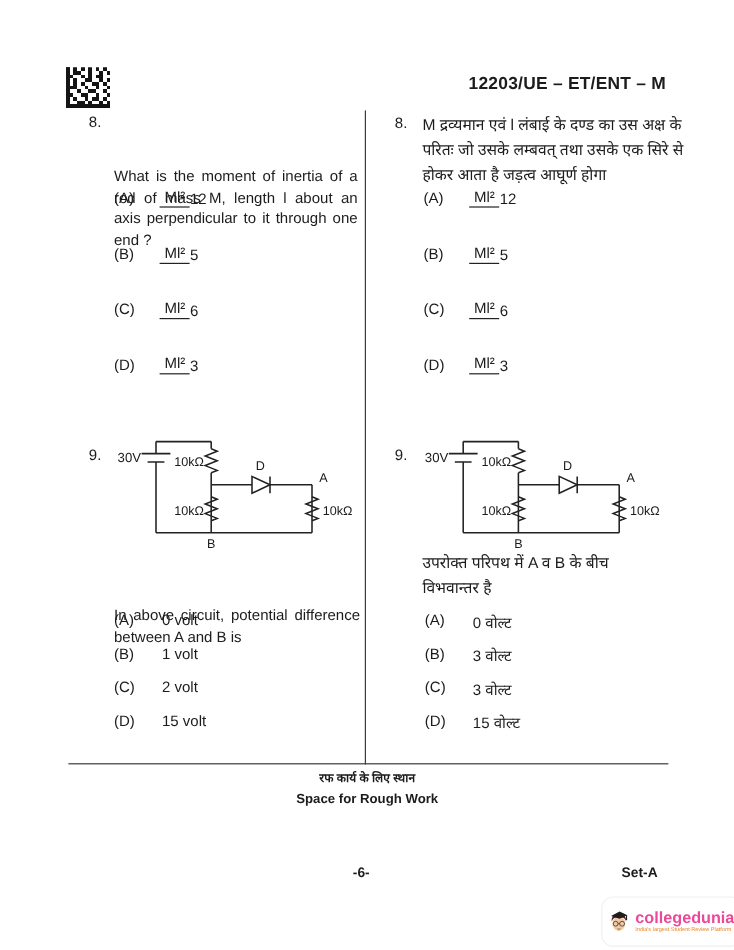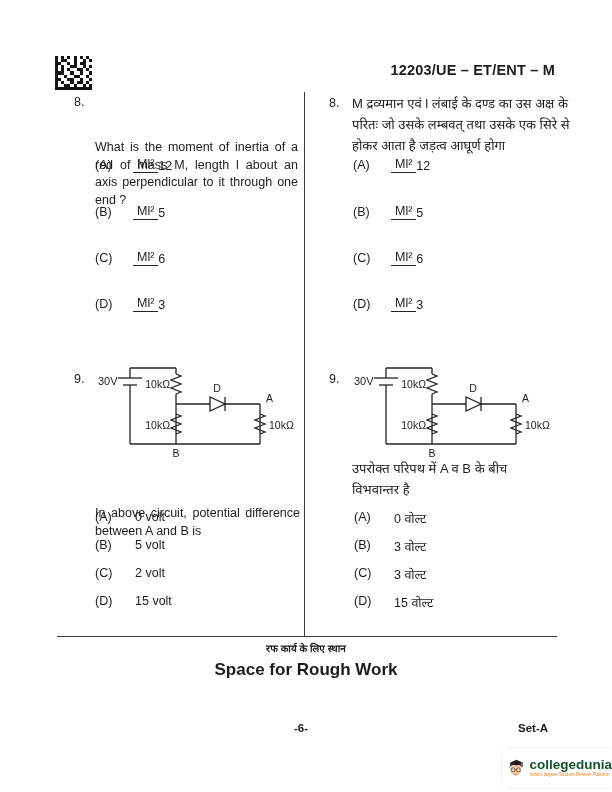--- a/index.html
+++ b/index.html
@@ -15,21 +15,21 @@
   .divider-v{width:1.4px;background:#3a3a3a;}
   .rule-h{height:1.3px;background:#3a3a3a;}
   .opt-row{display:flex;align-items:center;gap:14px;font-size:12.5px;}
   .opt-label{min-width:24px;}
   .frac{display:inline-flex;flex-direction:row;align-items:center;line-height:1.15;font-size:12.5px;}
   .frac .num{border-bottom:1.3px solid #222;padding:0 4px 1px 4px;}
   .frac .den{padding-top:1px;}
   .opt-simple{display:flex;gap:16px;font-size:12.5px;}
   .header-code{font-size:14.5px;font-weight:bold;letter-spacing:.2px;}
   .rough-hi{font-size:10px;font-weight:bold;text-align:center;}
-  .rough-en{font-size:17px;font-weight:bold;text-align:center;}
+  .rough-en{font-size:11px;font-weight:bold;text-align:center;}
   .pagenum{font-size:11.5px;font-weight:bold;}
   .setlabel{font-size:11.5px;font-weight:bold;}
   .logo-box{
     display:flex;align-items:center;gap:6px;background:#fff;
     border:1px solid #f0f0f0;border-radius:10px;padding:4px 6px;
   }
   .logo-text-wrap{display:flex;flex-direction:column;line-height:1;}
   .logo-name{font-size:13.5px;font-weight:bold;}
   .logo-tag{font-size:4.6px;margin-top:2px;}
   svg text{font-family:"Liberation Sans", sans-serif;fill:#1c1c1c;}
@@ -188,21 +188,21 @@
   </div>
 
   <div class="abs qtext-en" style="left:95px;top:461px;width:205px;">In above circuit, potential difference between A and B is</div>
 
   <div class="abs opt-simple" style="left:95px;top:510px;">
     <span class="opt-label">(A)</span>
     <span>0 volt</span>
   </div>
   <div class="abs opt-simple" style="left:95px;top:538px;">
     <span class="opt-label">(B)</span>
-    <span>5 volt</span>
+    <span>1 volt</span>
   </div>
   <div class="abs opt-simple" style="left:95px;top:566px;">
     <span class="opt-label">(C)</span>
     <span>2 volt</span>
   </div>
   <div class="abs opt-simple" style="left:95px;top:594px;">
     <span class="opt-label">(D)</span>
     <span>15 volt</span>
   </div>
 
@@ -267,18 +267,18 @@
       <ellipse cx="13" cy="19" rx="9" ry="10" fill="#f2c9a2"></ellipse>
       <path d="M3 16 C2 8 8 4 13 5 C19 4 24 9 23 16 C22 12 20 10 13 10 C7 10 4 12 3 16 Z" fill="#5a1d1e"></path>
       <polygon points="2,8 14,2 25,7 14,12" fill="#1d1d1d"></polygon>
       <rect x="23" y="7" width="1.6" height="7" fill="#1d1d1d"></rect>
       <circle cx="8.5" cy="19" r="3.4" fill="none" stroke="#333" stroke-width="1.1"></circle>
       <circle cx="17.5" cy="19" r="3.4" fill="none" stroke="#333" stroke-width="1.1"></circle>
       <path d="M11.9 19 h2.2" stroke="#333" stroke-width="1.1"></path>
       <path d="M11 26 q2 1.6 4 0" stroke="#7a3b2e" stroke-width="1.1" fill="none"></path>
     </svg>
     <div class="logo-text-wrap">
-      <span class="logo-name" style="color: #14532d;">collegedunia</span>
+      <span class="logo-name" style="color: #ec4899;">collegedunia</span>
       <span class="logo-tag" style="color: rgb(232, 135, 42);">India's largest Student Review Platform</span>
     </div>
   </div>
 
 </div>
 
 </body></html>

